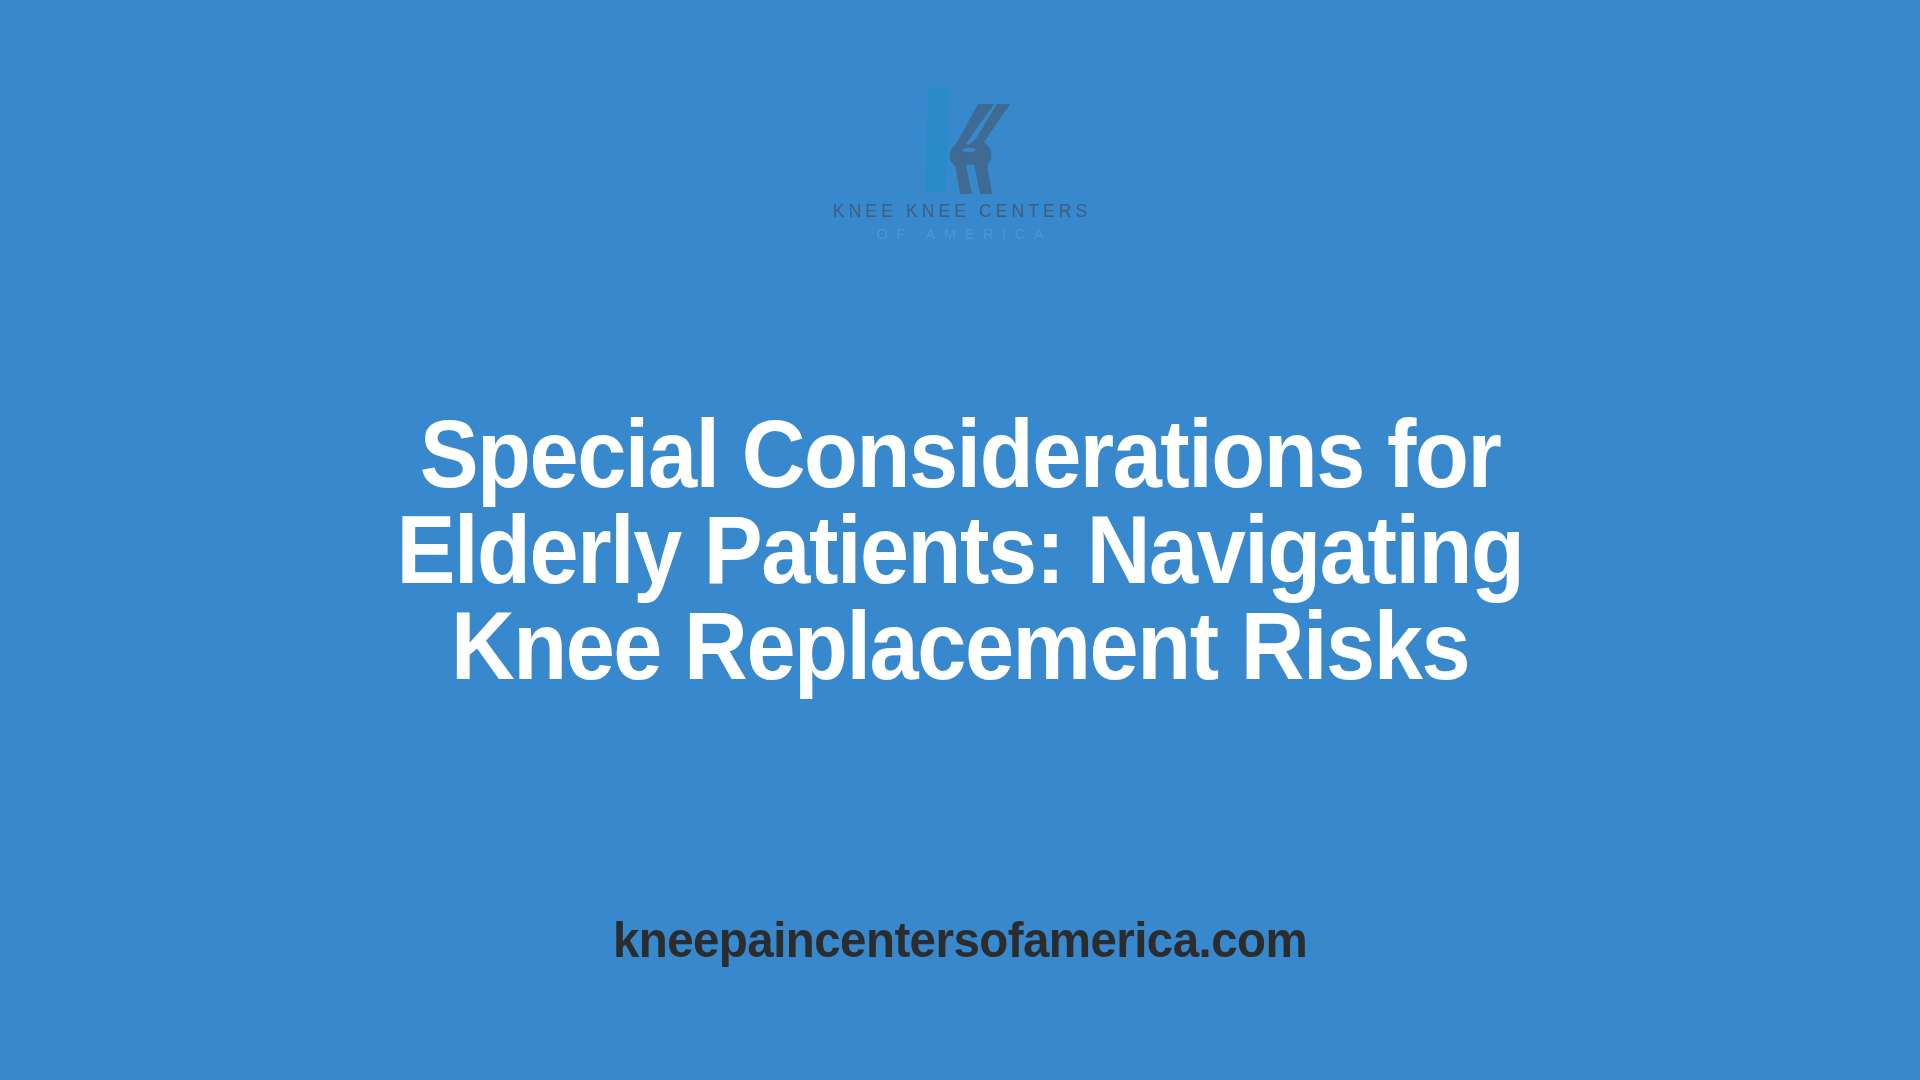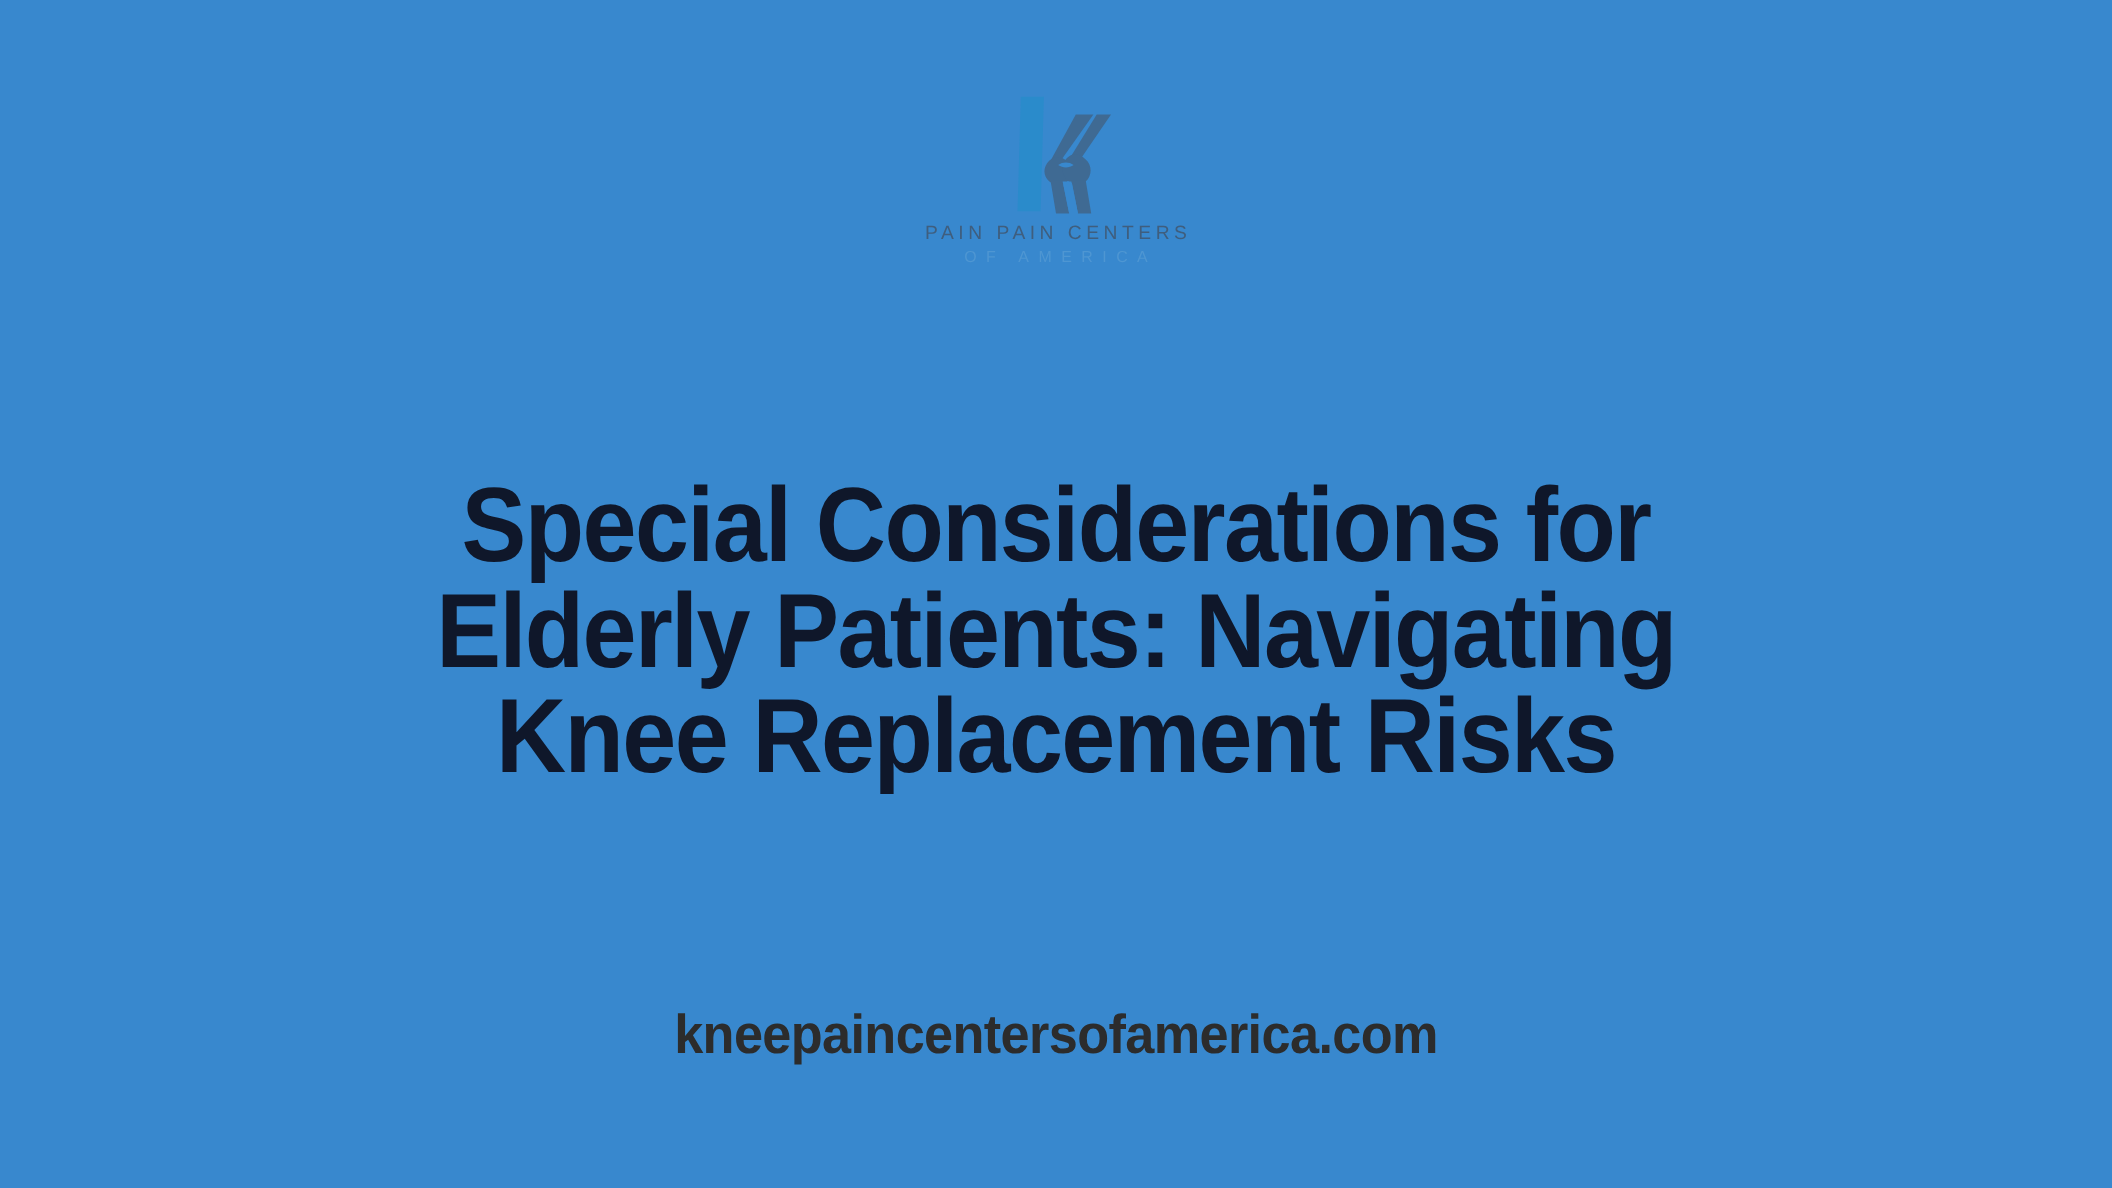--- a/index.html
+++ b/index.html
@@ -63,26 +63,26 @@
     letter-spacing: 8.6px;
     color: #4E96D2;
     white-space: nowrap;
     line-height: 1;
     text-indent: 8.6px;
   }
 
   
   .headline {
     position: absolute;
-    top: 430px;
+    top: 406px;
     left: 50%;
     transform: translateX(-50%);
     width: 1420px;
     text-align: center;
-    color: #0f172a;
+    color: #ffffff;
     font-family: "Liberation Sans", sans-serif;
     font-weight: 700;
     font-size: 96px;
     line-height: 1.0;
     letter-spacing: -1.6px;
     transform-origin: center top;
   }
 
   .headline .hl-line {
     display: block;
@@ -129,21 +129,21 @@
       <path d="M70,56 C64,60 62,68 66,75 C70,82 79,84 85,79 C91,74 91,64 85,59 C80,54 75,53 70,56 Z" fill="#3F6A93"></path>
 
       <polygon points="53,78 64,78 70,108 58,108" fill="#3F6A93"></polygon>
       <polygon points="72,78 85,78 90,108 78,108" fill="#3F6A93"></polygon>
 
       <polygon points="64,79 72,79 78,108 70,108" fill="#3888CE"></polygon>
 
       <path d="M60,64 C64,61 70,61 74,64 C70,67 64,67 60,64 Z" fill="#3888CE"></path>
     </svg>
 
-    <div class="brand-name">PAIN PAIN CENTERS</div>
+    <div class="brand-name">KNEE KNEE CENTERS</div>
 
     <div class="brand-sub">OF AMERICA</div>
   </div>
 
   <h1 class="headline">
     <span class="hl-line">Special Considerations for</span>
     <span class="hl-line">Elderly Patients: Navigating</span>
     <span class="hl-line">Knee Replacement Risks</span>
   </h1>
 

